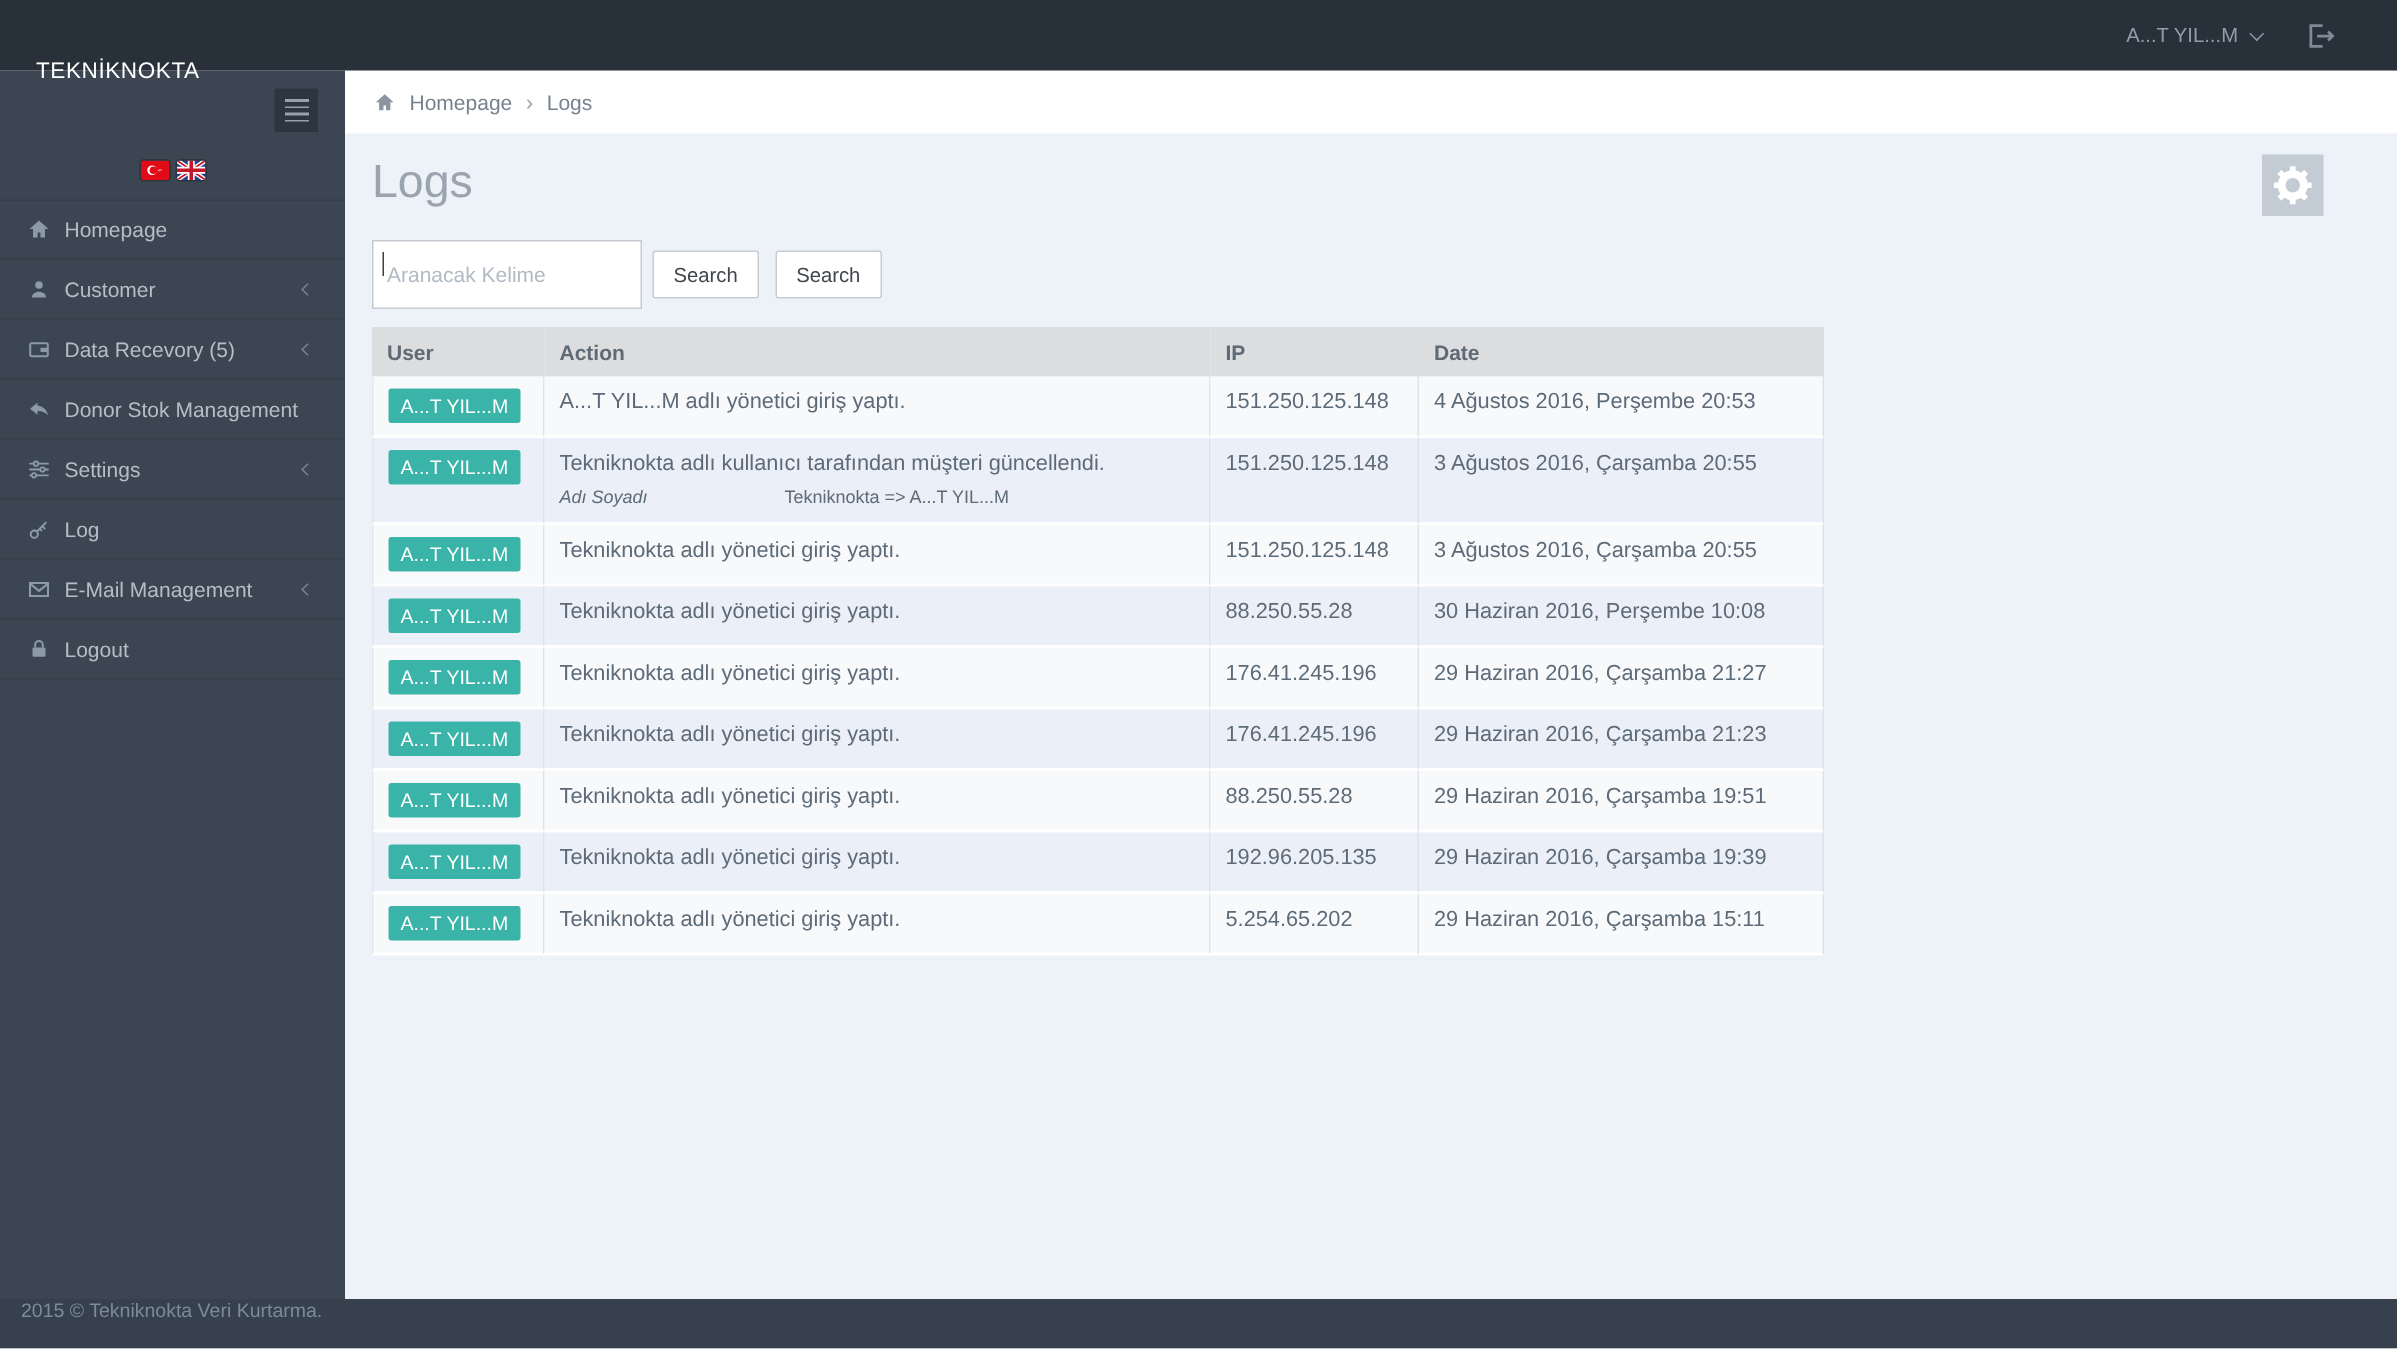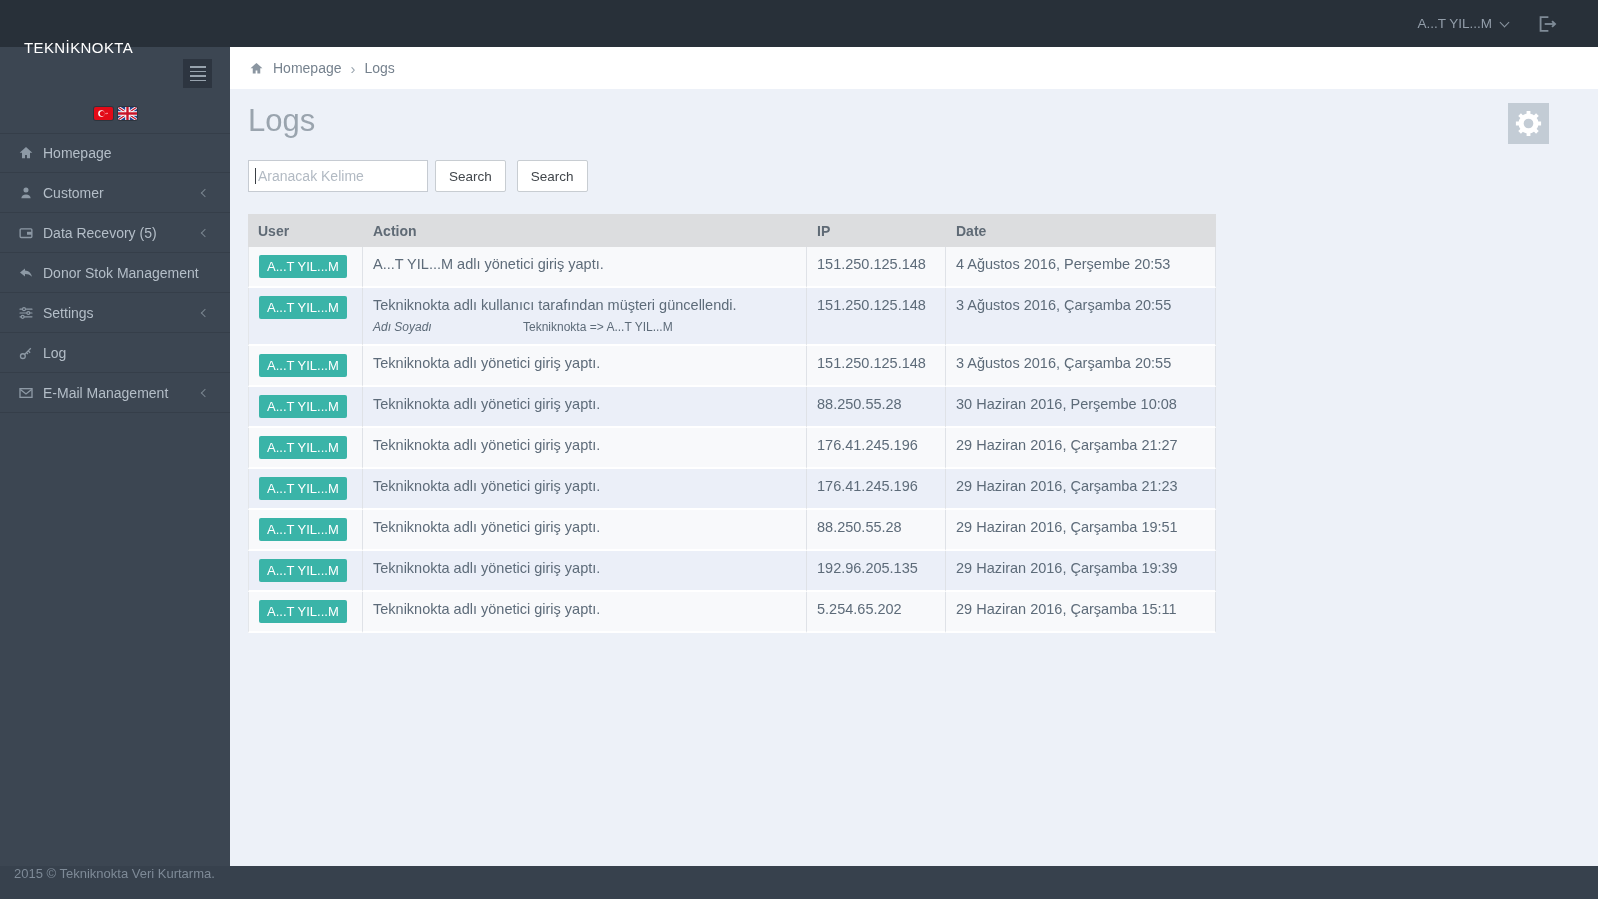--- a/index.html
+++ b/index.html
@@ -74,35 +74,35 @@
   .content { position:relative; padding:10px 0 0 18px; }
   .page-title { font-size:31px; font-weight:300; color:#9aa4ae; margin:4px 0 21px 0; }
   .gear-btn {
     position:absolute; top:14px; right:49px; width:41px; height:41px;
     background:#c3ccd5; display:flex; align-items:center; justify-content:center; cursor:pointer;
   }
 
   .search-row { display:flex; align-items:center; }
   .search-wrap { position:relative; }
   .search-input {
-    width:180px; height:32px; border:1px solid #c6cbd2; background:#fff;
+    width:180px; height:46px; border:1px solid #c6cbd2; background:#fff;
     font-family:"Liberation Sans", sans-serif; font-size:14px; color:#555;
     padding:0 8px 0 9px; outline:none;
   }
   .search-input::placeholder { color:#b2bac3; opacity:1; }
   .caret { position:absolute; left:7px; top:8px; width:1px; height:16px; background:#3a3f44; }
   .btn {
     height:32px; padding:0 13px; margin-left:7px;
     background:#ffffff; border:1px solid #c8cdd2; border-radius:2px;
     font-family:"Liberation Sans", sans-serif; font-size:13.5px; color:#41464b; cursor:pointer;
   }
   .btn + .btn { margin-left:11px; }
 
   
-  table.log-table { margin-top:22px; width:968px; border-collapse:separate; border-spacing:0; }
+  table.log-table { margin-top:12px; width:968px; border-collapse:separate; border-spacing:0; }
   .log-table th {
     background:#dcdddf; color:#5f6a75; font-weight:bold; font-size:14px;
     text-align:left; padding:8px 10px; height:33px;
   }
   .log-table td {
     padding:8px 10px; font-size:14.5px; color:#5d6b79; vertical-align:top;
     border-bottom:2px solid #ffffff; border-right:1px solid #dfe2e7; line-height:18px;
   }
   .log-table td:first-child { border-left:1px solid #e3e6ea; }
   tr.odd  td { background:#f8f9fb; }
@@ -224,20 +224,29 @@
       <div class="side-item">
         <span class="s-icon">
           <svg width="16" height="16" viewBox="0 0 24 24" fill="none" stroke="currentColor" stroke-width="2">
             <rect x="3" y="5.5" width="18" height="13"></rect>
             <path d="m3.6 6.6 8.4 6.8 8.4-6.8"></path>
           </svg>
         </span>
         <span class="s-label">E-Mail Management</span>
         <span class="chev-left"></span>
       </div>
+      <div class="side-item">
+        <span class="s-icon">
+          <svg width="16" height="16" viewBox="0 0 24 24">
+            <path fill="none" stroke="currentColor" stroke-width="2" d="M8.2 10V7.2a3.8 3.8 0 0 1 7.6 0V10"></path>
+            <rect x="5.5" y="10" width="13" height="9.3" rx="1.4" fill="currentColor"></rect>
+          </svg>
+        </span>
+        <span class="s-label">Logout</span>
+      </div>
     </div>
 </div>
 
 <div class="main">
   <div class="breadcrumb-bar">
     <span class="bc-home">
       <svg width="15" height="15" viewBox="0 0 24 24">
           <path fill="currentColor" d="M12 3 2.5 11.5H6V20h4.6v-5h2.8v5H18v-8.5h3.5z"></path>
         </svg>
     </span>

